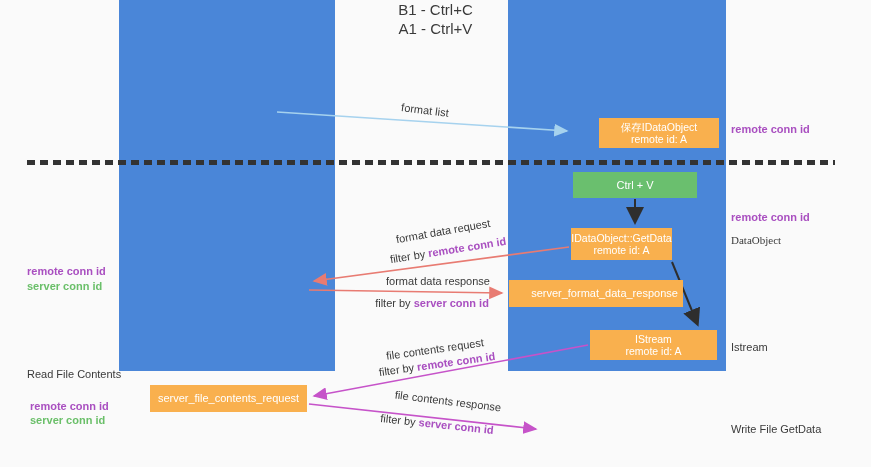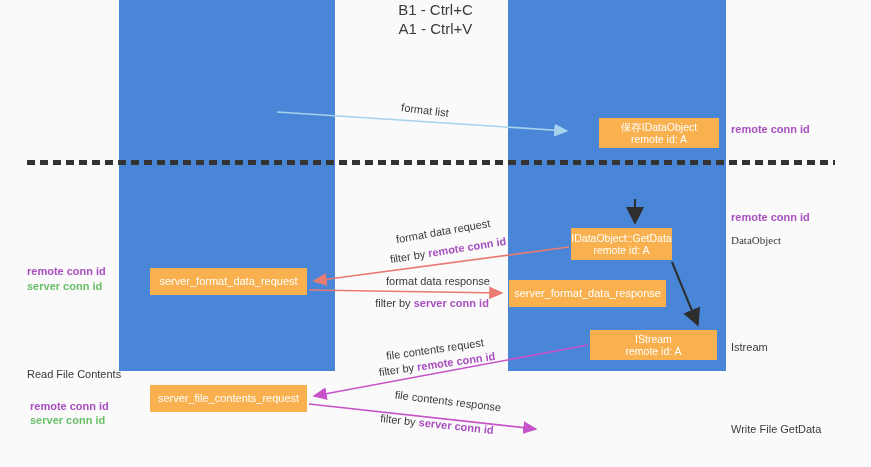--- a/index.html
+++ b/index.html
@@ -86,31 +86,31 @@
     <line x1="588" y1="345" x2="314" y2="396" stroke="#c653c9" stroke-width="1.6" marker-end="url(#arr-magenta)"></line>
     <line x1="309" y1="404" x2="536" y2="429" stroke="#c653c9" stroke-width="1.6" marker-end="url(#arr-magenta)"></line>
   </svg>
 
 
   <div class="abs box orange small" style="left:575px;top:118px;width:120px;height:30px;margin-left:24px;">
     <span>保存IDataObject</span>
     <span>remote id: A</span>
   </div>
 
+  <div class="abs box green" style="left:573px;top:172px;width:124px;height:26px;">
+    <span>Ctrl + V</span>
+  </div>
 
   <div class="abs box orange small" style="left:571px;top:228px;width:101px;height:32px;">
     <span>IDataObject::GetData</span>
     <span>remote id: A</span>
   </div>
 
-  <div class="abs box orange" style="left:150px;top:268px;width:157px;height:27px;">
-    <span>server_format_data_request</span>
-  </div>
 
-  <div class="abs box orange" style="left:509px;top:280px;width:157px;height:27px;">
+  <div class="abs box orange" style="left:509px;top:280px;width:157px;height:27px;padding-left:17px;">
     <span>server_format_data_response</span>
   </div>
 
   <div class="abs box orange small" style="left:590px;top:330px;width:127px;height:30px;">
     <span>IStream</span>
     <span>remote id: A</span>
   </div>
 
   <div class="abs box orange" style="left:150px;top:385px;width:157px;height:27px;">
     <span>server_file_contents_request</span>

